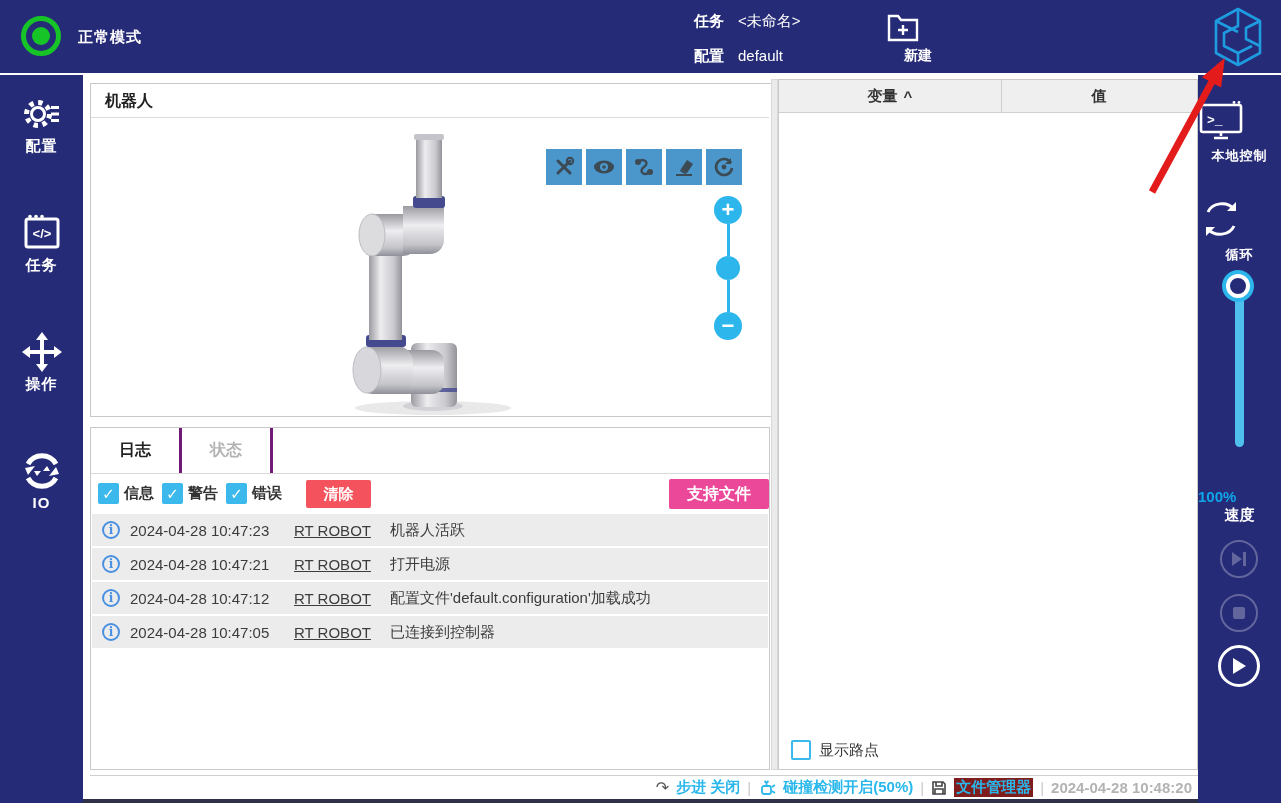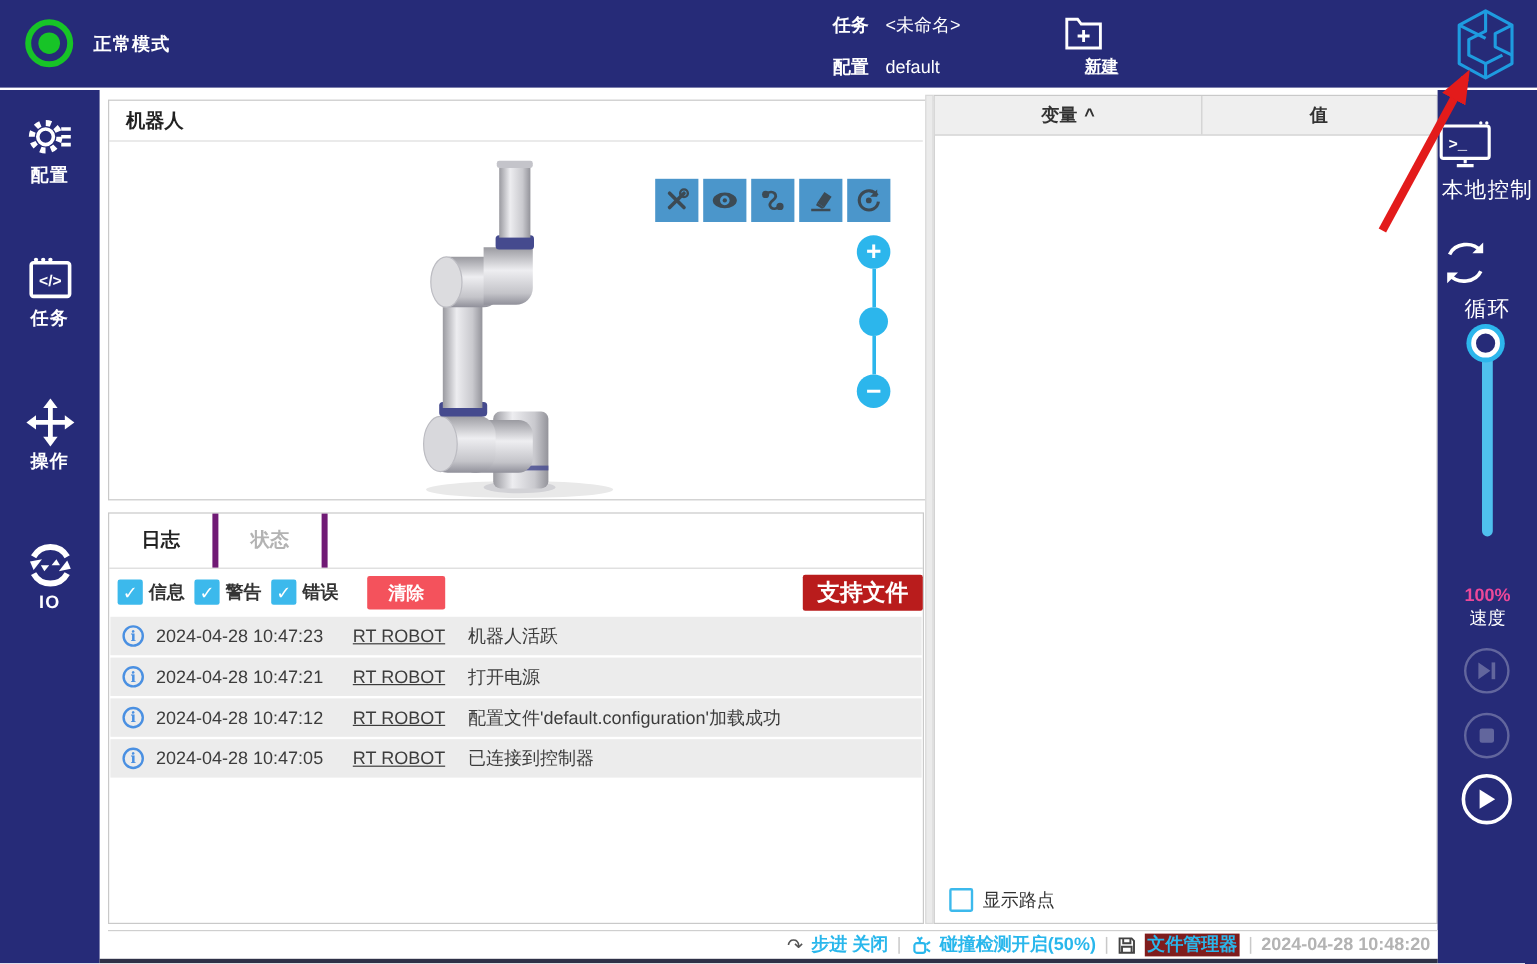--- a/index.html
+++ b/index.html
@@ -9,21 +9,21 @@
   
   .topbar{left:0;top:0;width:1281px;height:73px;background:#262b78;color:#fff;}
   .mode-ring{left:21px;top:16px;width:30px;height:30px;border-radius:50%;border:5px solid #17c427;background:#262b78;}
   .mode-ring .dot{position:absolute;left:6px;top:6px;width:18px;height:18px;border-radius:50%;background:#17c427;}
   .mode-label{left:78px;top:28px;font-size:15px;font-weight:bold;letter-spacing:1px;text-align:right;}
   .meta{font-size:15px;}
   .meta .lab{font-weight:bold;}
   .meta-task{left:694px;top:12px;}
   .meta-cfg{left:694px;top:47px;}
   .meta .val{margin-left:14px;font-weight:normal;}
-  .topbtn{width:70px;top:8px;height:60px;text-align:center;cursor:pointer;text-decoration:underline;}
+  .topbtn{width:70px;top:8px;height:60px;text-align:center;cursor:pointer;}
   .topbtn .ic{display:block;height:36px;}
   .topbtn .tl{display:block;margin-top:3px;font-size:14px;font-weight:bold;color:#fff;}
   .btn-new{left:883px;} .btn-open{left:963px;} .btn-save{left:1043px;}
   .logo{left:1210px;top:6px;width:56px;height:62px;}
 
   
   .lsb{left:0;top:75px;width:83px;height:728px;background:#262b78;}
   .lsb-item{position:relative;width:83px;height:101px;color:#fff;text-align:center;cursor:pointer;}
   .lsb-item.active{background:#3f80c1;}
   .lsb-item .ic{display:block;margin:18px auto 2px auto;width:42px;height:42px;}
@@ -39,32 +39,32 @@
   .zoomw{left:619px;top:112px;width:36px;text-align:center;}
   .zbtn{width:28px;height:28px;border-radius:50%;background:#2cb6ec;color:#fff;font-size:22px;font-weight:bold;
         display:flex;align-items:center;justify-content:center;margin:0 auto;cursor:pointer;line-height:1;}
   .ztrack{width:3px;height:32px;background:#2cb6ec;margin:0 auto;}
   .zdot{width:24px;height:24px;border-radius:50%;background:#2cb6ec;margin:0 auto;cursor:pointer;}
 
   
   .log-card{left:90px;top:427px;width:680px;height:343px;}
   .tabrow{left:0;top:0;width:678px;height:45px;border-bottom:1px solid #d9d9d9;}
   .tab{position:absolute;top:0;height:45px;display:flex;align-items:center;justify-content:center;
-       font-size:16px;font-weight:bold;border-right:5px solid #701a75;cursor:pointer;box-sizing:border-box;}
+       font-size:16px;font-weight:bold;border-right:3px solid #701a75;cursor:pointer;box-sizing:border-box;}
   .tab1{left:0;width:91px;color:#222;}
   .tab2{left:91px;width:91px;color:#b3b3b3;}
   .filterrow{left:0;top:46px;width:678px;height:39px;}
   .chkgrp{position:absolute;top:9px;display:flex;align-items:center;gap:5px;font-size:15px;font-weight:bold;color:#333;}
   .chk{width:21px;height:21px;background:#3cb9ec;color:#fff;font-size:15px;display:flex;align-items:center;
        justify-content:center;border-radius:2px;cursor:pointer;}
   .g-info{left:7px;} .g-warn{left:71px;} .g-err{left:135px;}
   .clear-btn{position:absolute;left:215px;top:6px;width:65px;height:28px;background:#f4525c;color:#fff;border:none;
        font-size:15px;font-weight:bold;border-radius:2px;cursor:pointer;font-family:inherit;}
-  .support-btn{position:absolute;left:578px;top:5px;width:100px;height:30px;background:#b91c1c;color:#fff;border:none;
-       font-size:19px;font-weight:bold;border-radius:2px;cursor:pointer;font-family:inherit;}
+  .support-btn{position:absolute;left:578px;top:5px;width:100px;height:30px;background:#ec4899;color:#fff;border:none;
+       font-size:16px;font-weight:bold;border-radius:2px;cursor:pointer;font-family:inherit;}
   .logrow{position:absolute;left:1px;width:676px;height:32px;background:#ececec;display:flex;align-items:center;
           font-size:15px;color:#3c3c3c;}
   .logrow .info-ic{margin-left:10px;width:18px;height:18px;border-radius:50%;border:2px solid #4a90e2;color:#4a90e2;
           font-size:12px;font-weight:bold;display:flex;align-items:center;justify-content:center;flex:0 0 auto;
           font-family:"DejaVu Serif",serif;box-sizing:border-box;}
   .logrow .t{position:absolute;left:38px;} .logrow .s{position:absolute;left:202px;text-decoration:underline;} .logrow .m{position:absolute;left:298px;}
 
   
   .scrollstrip{left:771px;top:79px;width:7px;height:691px;background:#ebebeb;border:1px solid #d9d9d9;box-sizing:border-box;}
   .vars{left:778px;top:79px;width:420px;height:691px;}
@@ -73,27 +73,27 @@
          font-size:15px;font-weight:bold;color:#333;gap:6px;}
   .vcell.c1{left:0;width:222px;border-right:1px solid #cfcfcf;cursor:pointer;}
   .vcell.c2{left:222px;width:196px;}
   .wprow{left:12px;top:660px;display:flex;align-items:center;gap:8px;font-size:15px;color:#333;}
   .wpchk{width:20px;height:20px;border:2px solid #3cb9ec;background:#fff;border-radius:2px;cursor:pointer;box-sizing:border-box;}
 
   
   .rsb{left:1198px;top:75px;width:83px;height:728px;background:#262b78;color:#fff;}
   .rsb-item{position:absolute;width:83px;text-align:center;cursor:pointer;}
   .rsb-item .ic{display:block;margin:0 auto 4px auto;}
-  .rsb-item .lb{font-size:18px;font-weight:normal;letter-spacing:1px;}
+  .rsb-item .lb{font-size:13px;font-weight:bold;letter-spacing:1px;}
   .r-local{top:25px;} .r-loop{top:122px;}
   .vslider-track{left:37px;top:213px;width:9px;height:159px;background:#4fc0ee;border-radius:5px;}
   .vslider-thumb{left:28px;top:199px;width:16px;height:16px;border-radius:50%;background:#262b78;
       border:4px solid #ffffff;box-shadow:0 0 0 4px #2cb6ec;cursor:pointer;}
-  .speedval{left:0;top:413px;width:83px;text-align:center;font-size:15px;font-weight:bold;color:#ec4899;}
-  .speedlab{left:0;top:431px;width:83px;text-align:center;font-size:15px;font-weight:normal;color:#fff;}
+  .speedval{left:0;top:413px;width:83px;text-align:left;font-size:15px;font-weight:bold;color:#0ea5e9;}
+  .speedlab{left:0;top:431px;width:83px;text-align:center;font-size:15px;font-weight:bold;color:#fff;}
   .pbtn{position:absolute;left:22px;width:38px;height:38px;border-radius:50%;display:flex;align-items:center;
         justify-content:center;cursor:pointer;box-sizing:border-box;}
   .pbtn.dim{border:2px solid rgba(255,255,255,0.28);}
   .p-skip{top:465px;} .p-stop{top:519px;}
   .p-play{top:570px;border:3px solid #fff;width:42px;height:42px;left:20px;}
 
   
   .statusbar{left:90px;top:775px;width:1108px;height:24px;background:#fff;border-top:1px solid #cfcfcf;
       display:flex;align-items:center;justify-content:flex-end;gap:7px;font-size:15px;font-weight:bold;padding-right:6px;box-sizing:border-box;}
   .st-cyan{color:#29b7ec;}

